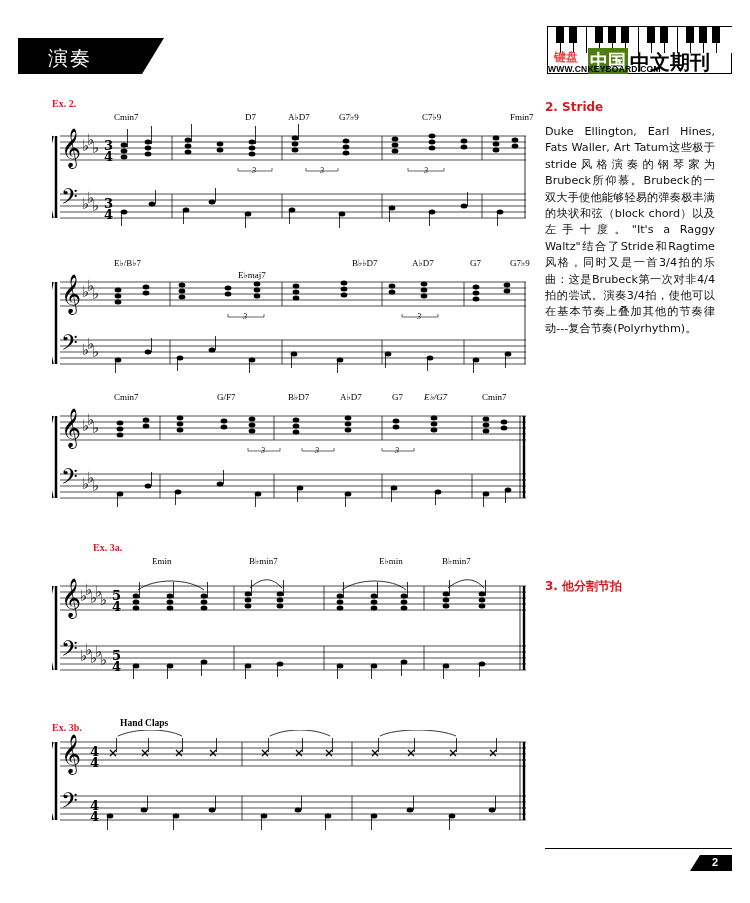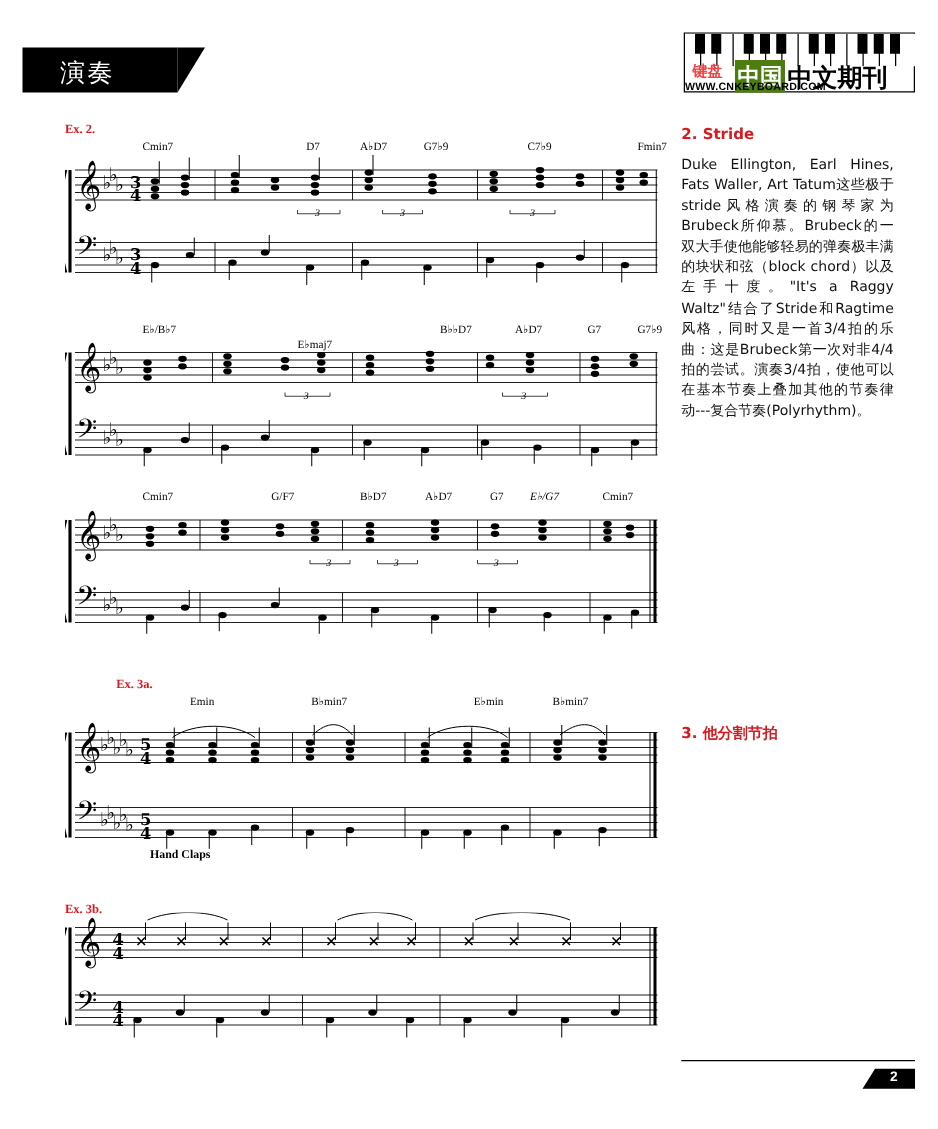--- a/index.html
+++ b/index.html
@@ -730,21 +730,21 @@
           <rect x="349" y="88" width="0.8" height="14"></rect>
         <ellipse cx="394" cy="92" rx="3.4" ry="2.5"></ellipse>
           <rect x="391" y="92" width="0.8" height="13"></rect>
         <ellipse cx="430" cy="90" rx="3.4" ry="2.5"></ellipse>
           <rect x="427" y="90" width="0.8" height="13"></rect>
       </g>
     </svg>
   </div>
 
   <div class="ex-label" style="left:52px; top:702px;margin-top:20px;">Ex. 3b.</div>
-  <div class="hand-claps" style="left:120px; top:679px;">Hand Claps</div>
+  <div class="hand-claps" style="left:120px; top:718px;">Hand Claps</div>
 
   <div class="system" style="left:52px; top:730px; width:478px; height:115px;">
     <svg class="staff-svg" width="478" height="110" viewBox="0 0 478 110" xmlns="http://www.w3.org/2000/svg" style="position:absolute;left:0;top:0;">
       <g stroke="#000" stroke-width="0.7">
         <line x1="8" y1="12" x2="474" y2="12"></line>
           <line x1="8" y1="18" x2="474" y2="18"></line>
         <line x1="8" y1="24" x2="474" y2="24"></line>
           <line x1="8" y1="30" x2="474" y2="30"></line>
         <line x1="8" y1="36" x2="474" y2="36"></line>
         <line x1="8" y1="66" x2="474" y2="66"></line>

